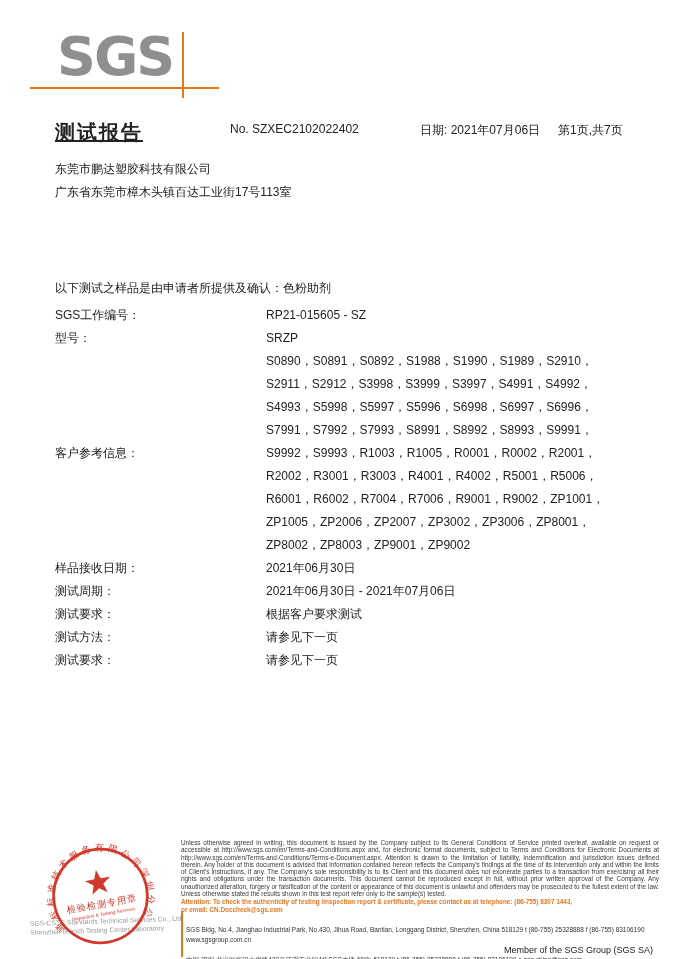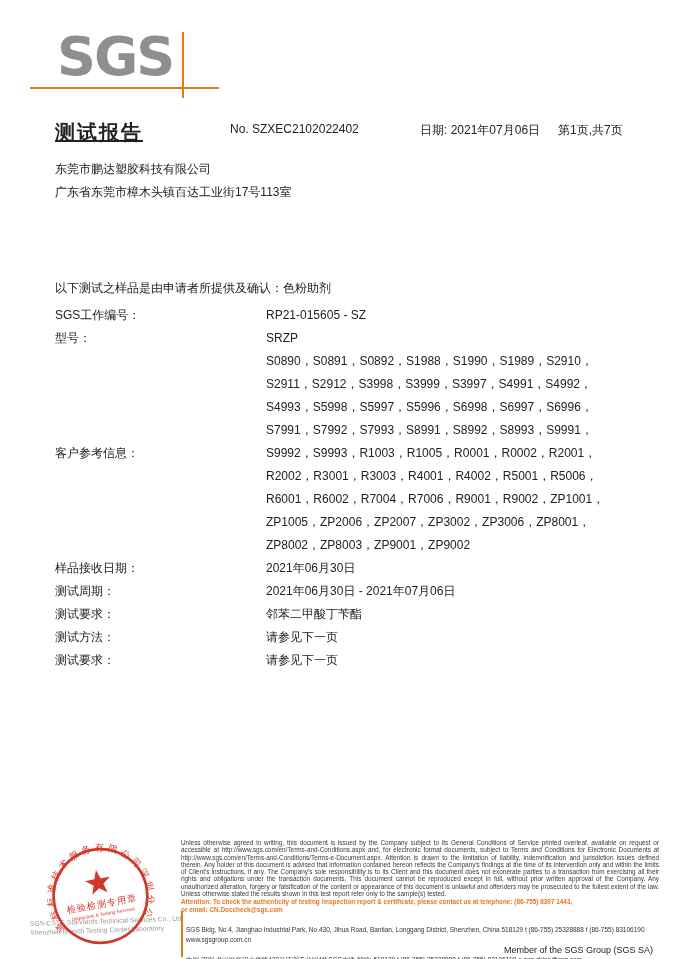--- a/index.html
+++ b/index.html
@@ -89,21 +89,21 @@
     <div class="frow">
       <div class="lbl">样品接收日期：</div>
       <div class="val">2021年06月30日</div>
     </div>
     <div class="frow">
       <div class="lbl">测试周期：</div>
       <div class="val">2021年06月30日 - 2021年07月06日</div>
     </div>
     <div class="frow">
       <div class="lbl">测试要求：</div>
-      <div class="val">邻苯二甲酸丁苄酯</div>
+      <div class="val">根据客户要求测试</div>
     </div>
     <div class="frow">
       <div class="lbl">测试方法：</div>
       <div class="val">请参见下一页</div>
     </div>
     <div class="frow">
       <div class="lbl">测试要求：</div>
       <div class="val">请参见下一页</div>
     </div>
   </div>

